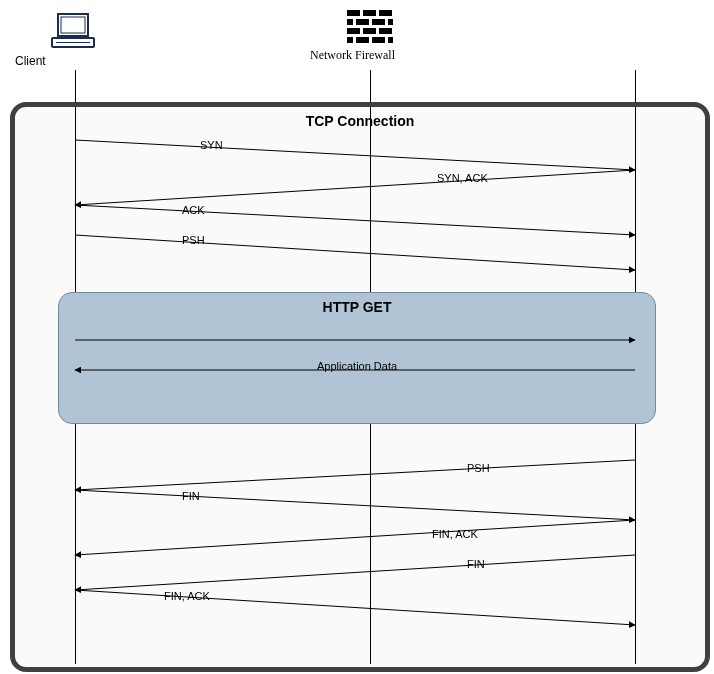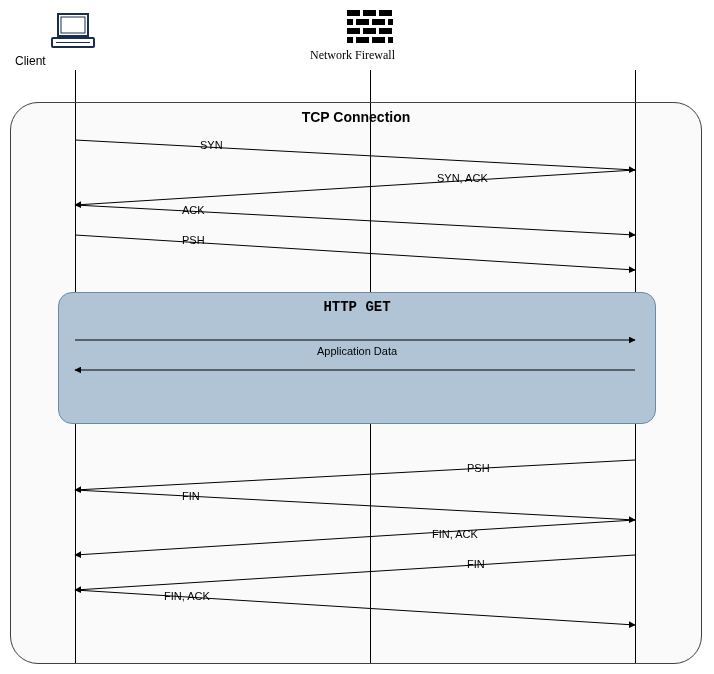--- a/index.html
+++ b/index.html
@@ -29,29 +29,28 @@
   }
   .lifeline {
     position: absolute;
     top: 60px;
     width: 1px;
     background: #000;
     height: 594px;
   }
   .frame {
     position: absolute;
-    border: 1px solid #404040;
-    border-radius: 28px;
+    border: 5px solid #404040;
+    border-radius: 16px;
     background: rgba(0,0,0,0.02);
   }
   .frame.http {
     background: #b0c4d5;
     border: 1px solid #6b8ba5;
     border-radius: 14px;
-    font-family: Liberation Mono, monospace;
   }
   .frame-title {
     position: absolute;
     top: 6px;
     left: 0;
     right: 0;
     text-align: center;
     font-weight: bold;
     font-size: 14px;
   }
@@ -142,20 +141,20 @@
       <line x1="625" y1="545" x2="65" y2="580" marker-end="url(#arrow)"></line>
 
       <line x1="65" y1="580" x2="625" y2="615" marker-end="url(#arrow)"></line>
     </g>
   </svg>
 
   <div class="msg-label" style="left:188px; top:129px;text-align:right;">SYN</div>
   <div class="msg-label" style="left:425px; top:162px;">SYN, ACK</div>
   <div class="msg-label" style="left:170px; top:194px;text-align:center;">ACK</div>
   <div class="msg-label" style="left:170px; top:224px;">PSH</div>
-  <div class="msg-label" style="left:305px; top:335px;">Application Data</div>
+  <div class="msg-label" style="left:305px; top:350px;">Application Data</div>
   <div class="msg-label" style="left:455px; top:452px;">PSH</div>
   <div class="msg-label" style="left:170px; top:480px;">FIN</div>
   <div class="msg-label" style="left:420px; top:518px;">FIN, ACK</div>
   <div class="msg-label" style="left:455px; top:548px;">FIN</div>
   <div class="msg-label" style="left:152px; top:580px;">FIN, ACK</div>
 
 </div>
 
 </body></html>

